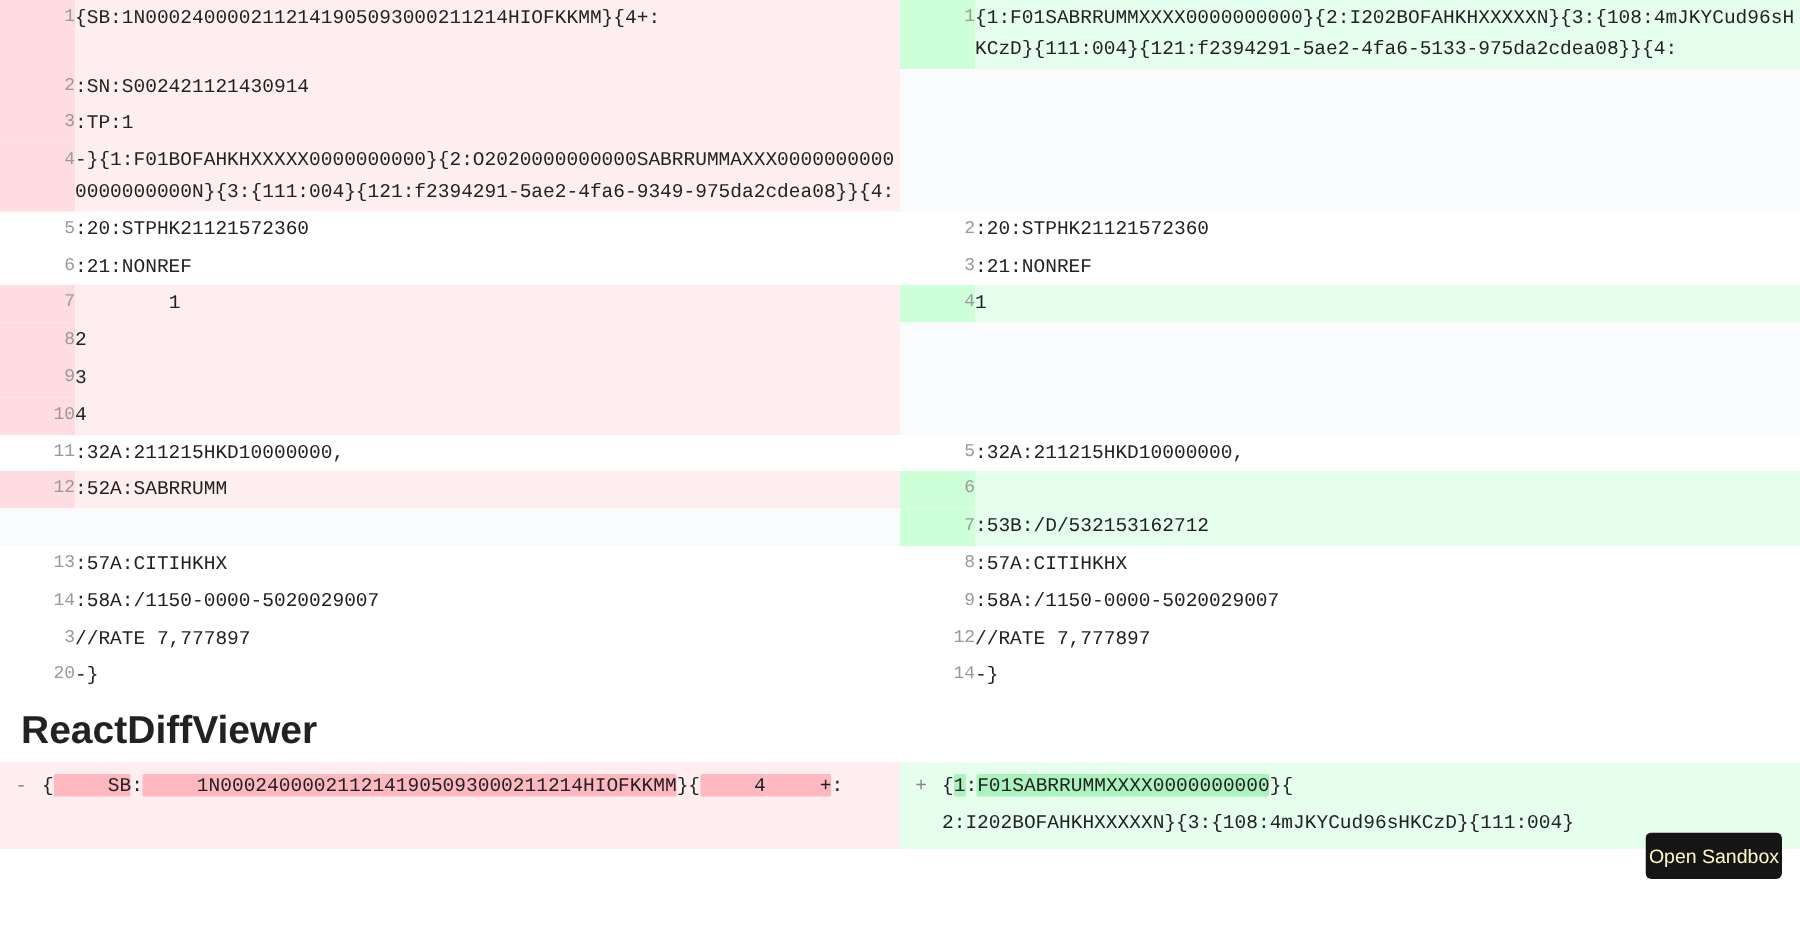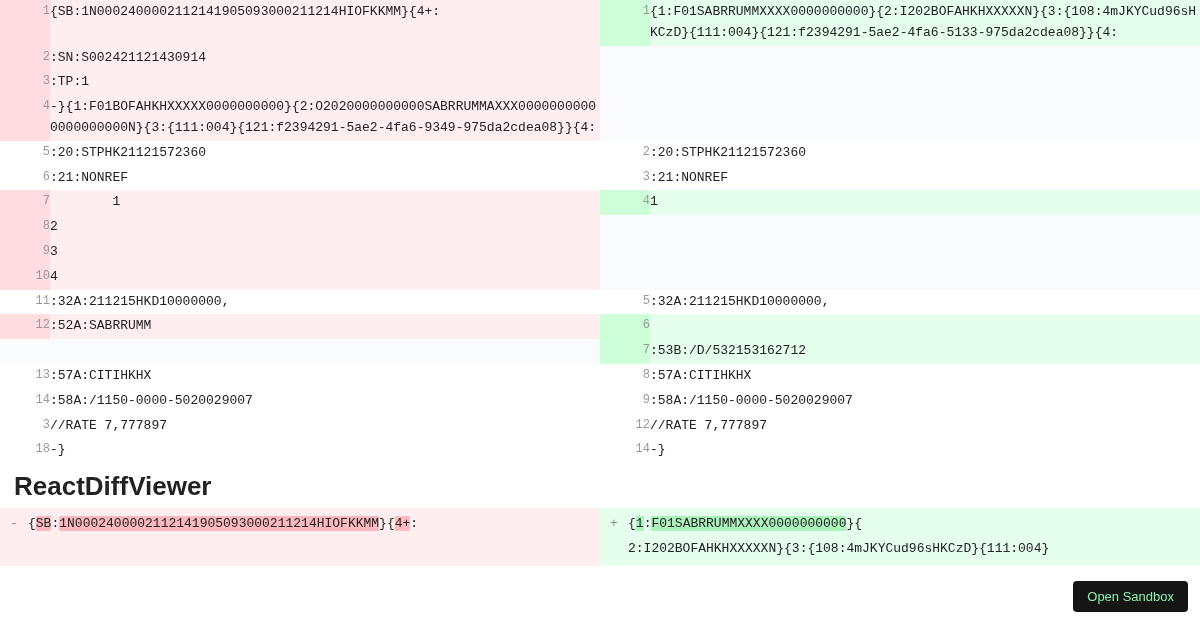--- a/index.html
+++ b/index.html
@@ -63,31 +63,31 @@
     }
     .sign {
       width: 28px;
       text-align: center;
       color: #888;
     }
     .wd-left { background: #ffeef0; padding-left:4px; padding-right:6px; }
     .wd-right { background: #e6ffed; padding-left:4px; padding-right:6px; }
     .wd-left-sign { background: #ffeef0; }
     .wd-right-sign { background: #e6ffed; }
-    .hl-del { background: #fdb8c0; border-radius:1px; }
+    .hl-del { background: #fdb8c0; border-radius:1px;padding-left:36px; }
     .hl-add { background: #acf2bd; border-radius:1px; }
     .open-sandbox {
       position: fixed;
       right: 12px;
-      bottom: 18px;
+      bottom: 44px;
       background: #151515;
-      color: #86efac;
+      color: #fef9c3;
       font-family: -apple-system, Arial, sans-serif;
       font-size: 13px;
-      padding: 8px 14px;
+      padding: 8px 2px;
       border-radius: 4px;
       cursor: pointer;
     }
     .side { width: 550px; }
   </style>
 </head>
 <body>
 
 <div class="diff-container">
   <table class="diff-table">
@@ -188,21 +188,21 @@
           <td class="gutter gutter-right">9</td>
           <td class="content content-right">:58A:/1150-0000-5020029007</td>
         </tr>
         <tr>
           <td class="gutter gutter-left">3</td>
           <td class="content content-left">//RATE 7,777897</td>
           <td class="gutter gutter-right">12</td>
           <td class="content content-right">//RATE 7,777897</td>
         </tr>
         <tr>
-          <td class="gutter gutter-left">18</td>
+          <td class="gutter gutter-left">20</td>
           <td class="content content-left">-}</td>
           <td class="gutter gutter-right">14</td>
           <td class="content content-right">-}</td>
         </tr>
       </tbody>
   </table>
 
   <div class="heading">ReactDiffViewer</div>
 
   <table class="word-diff-table">

